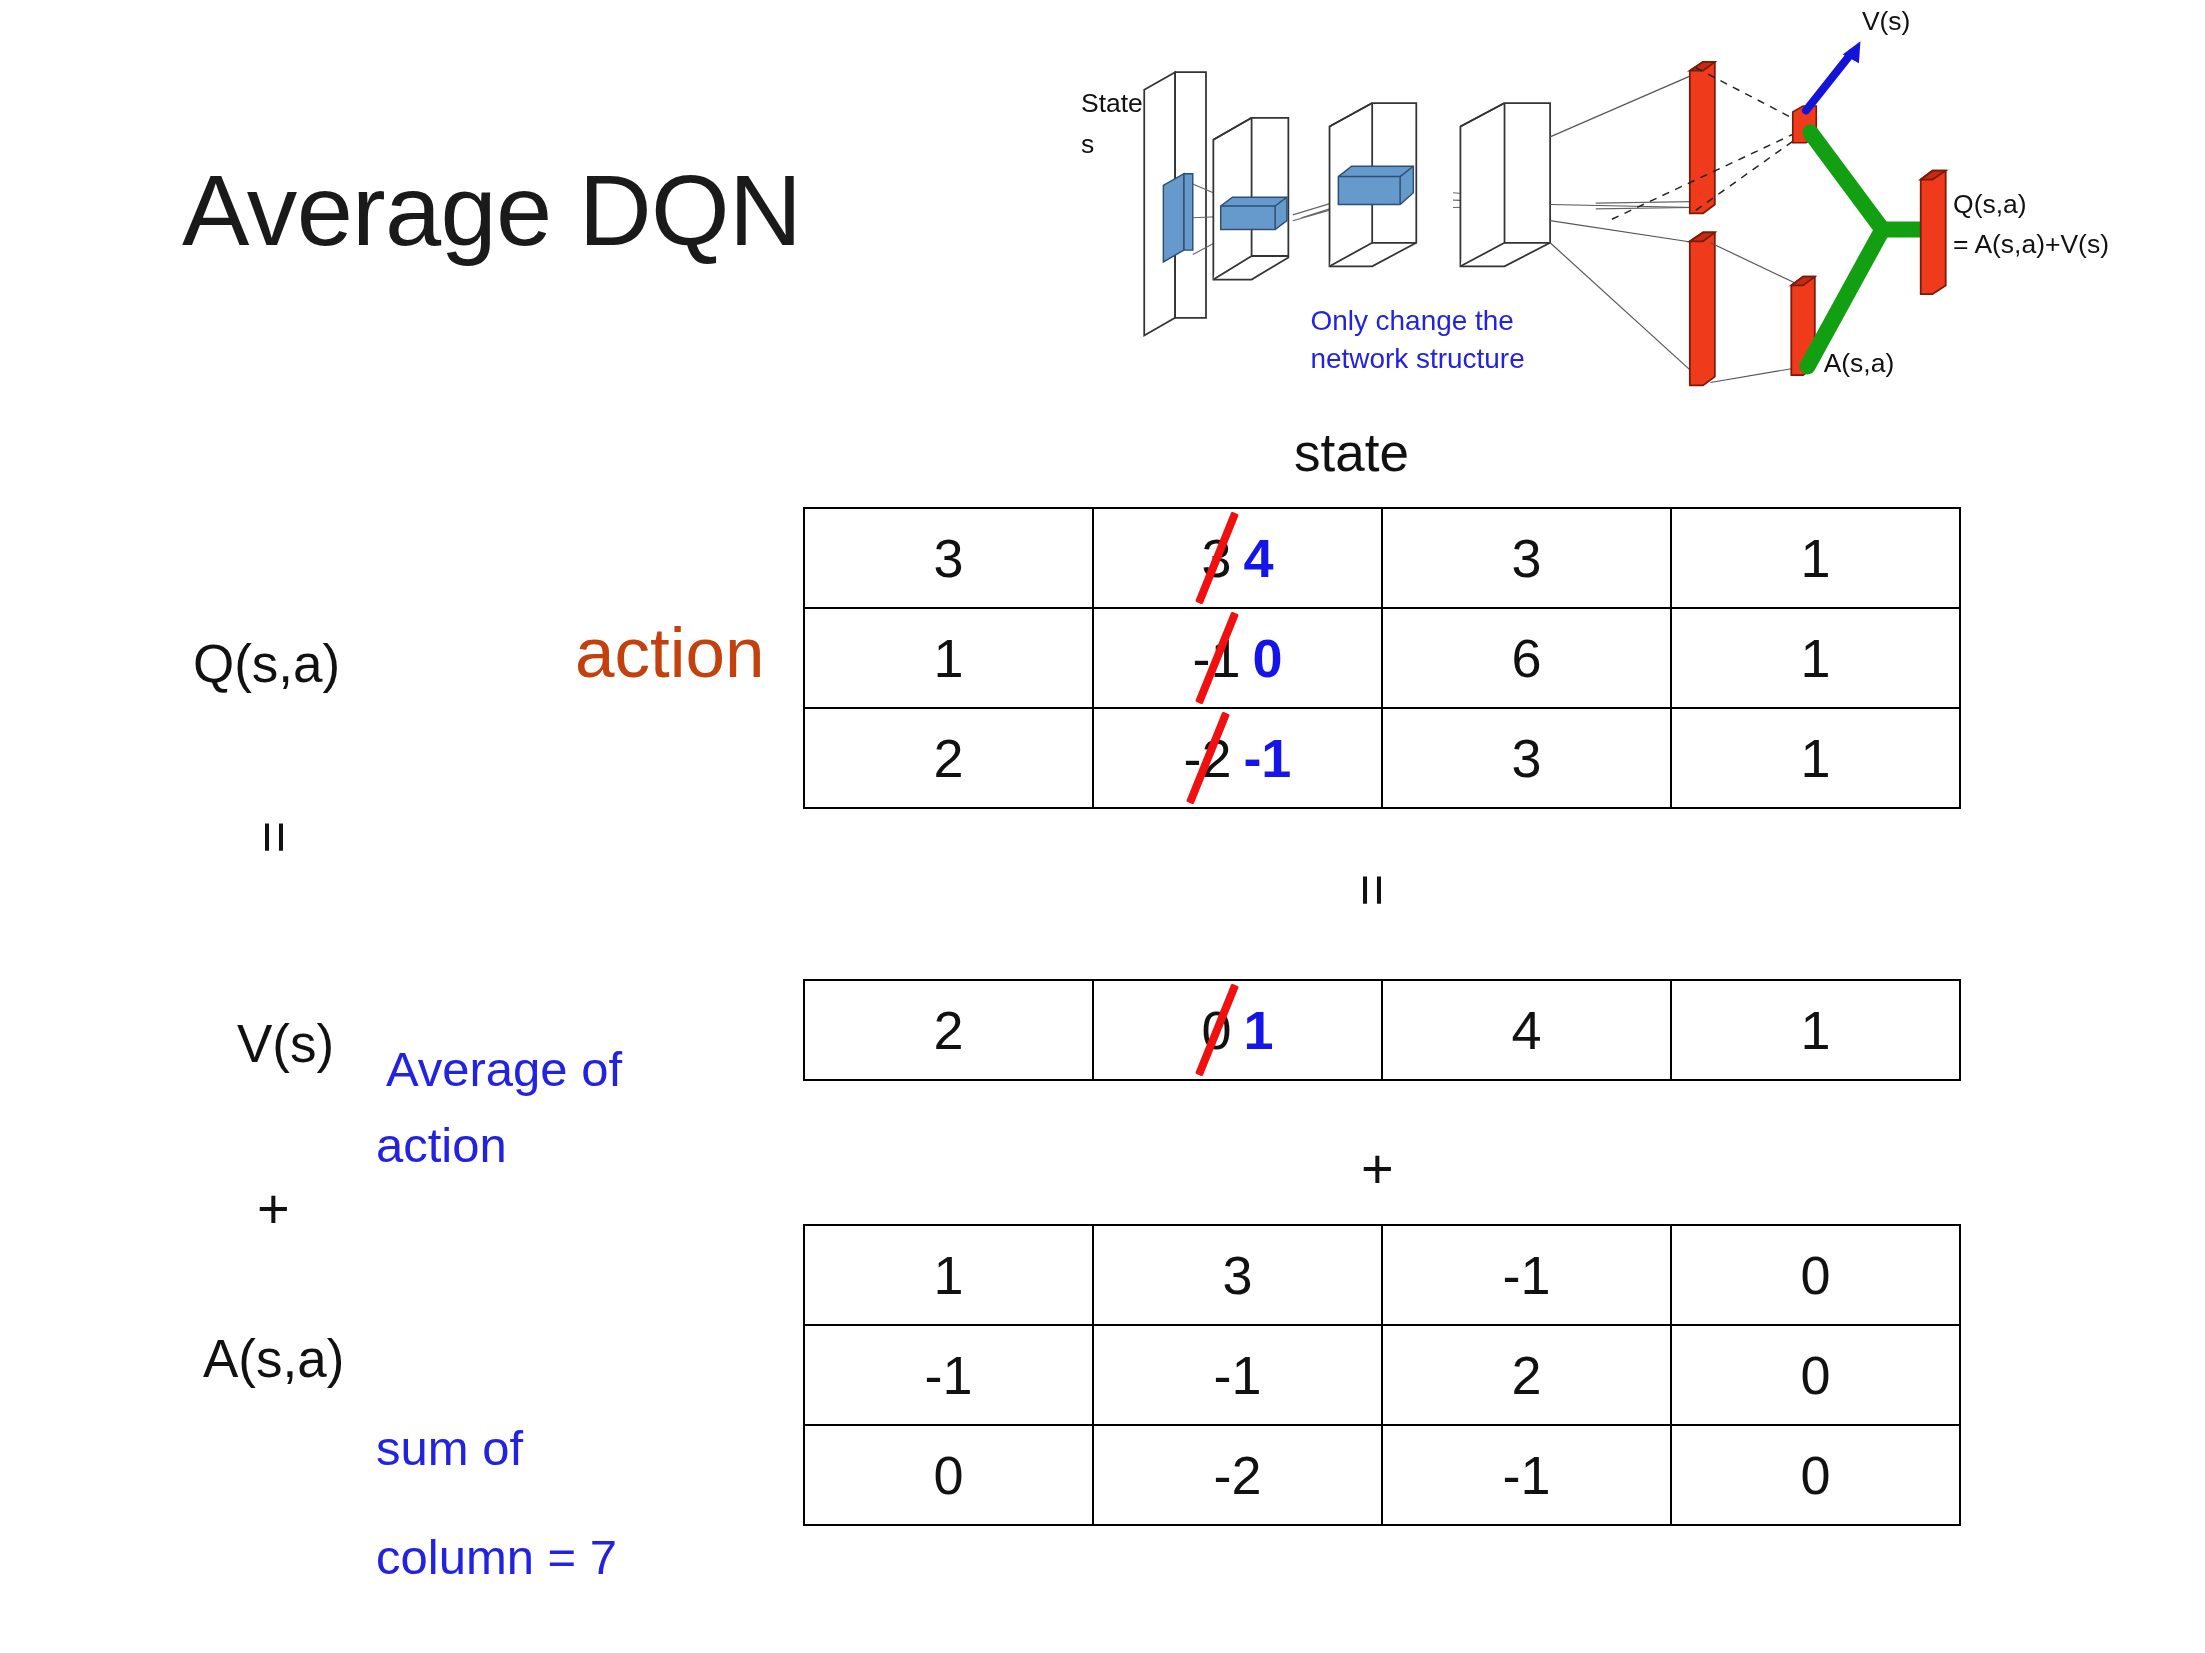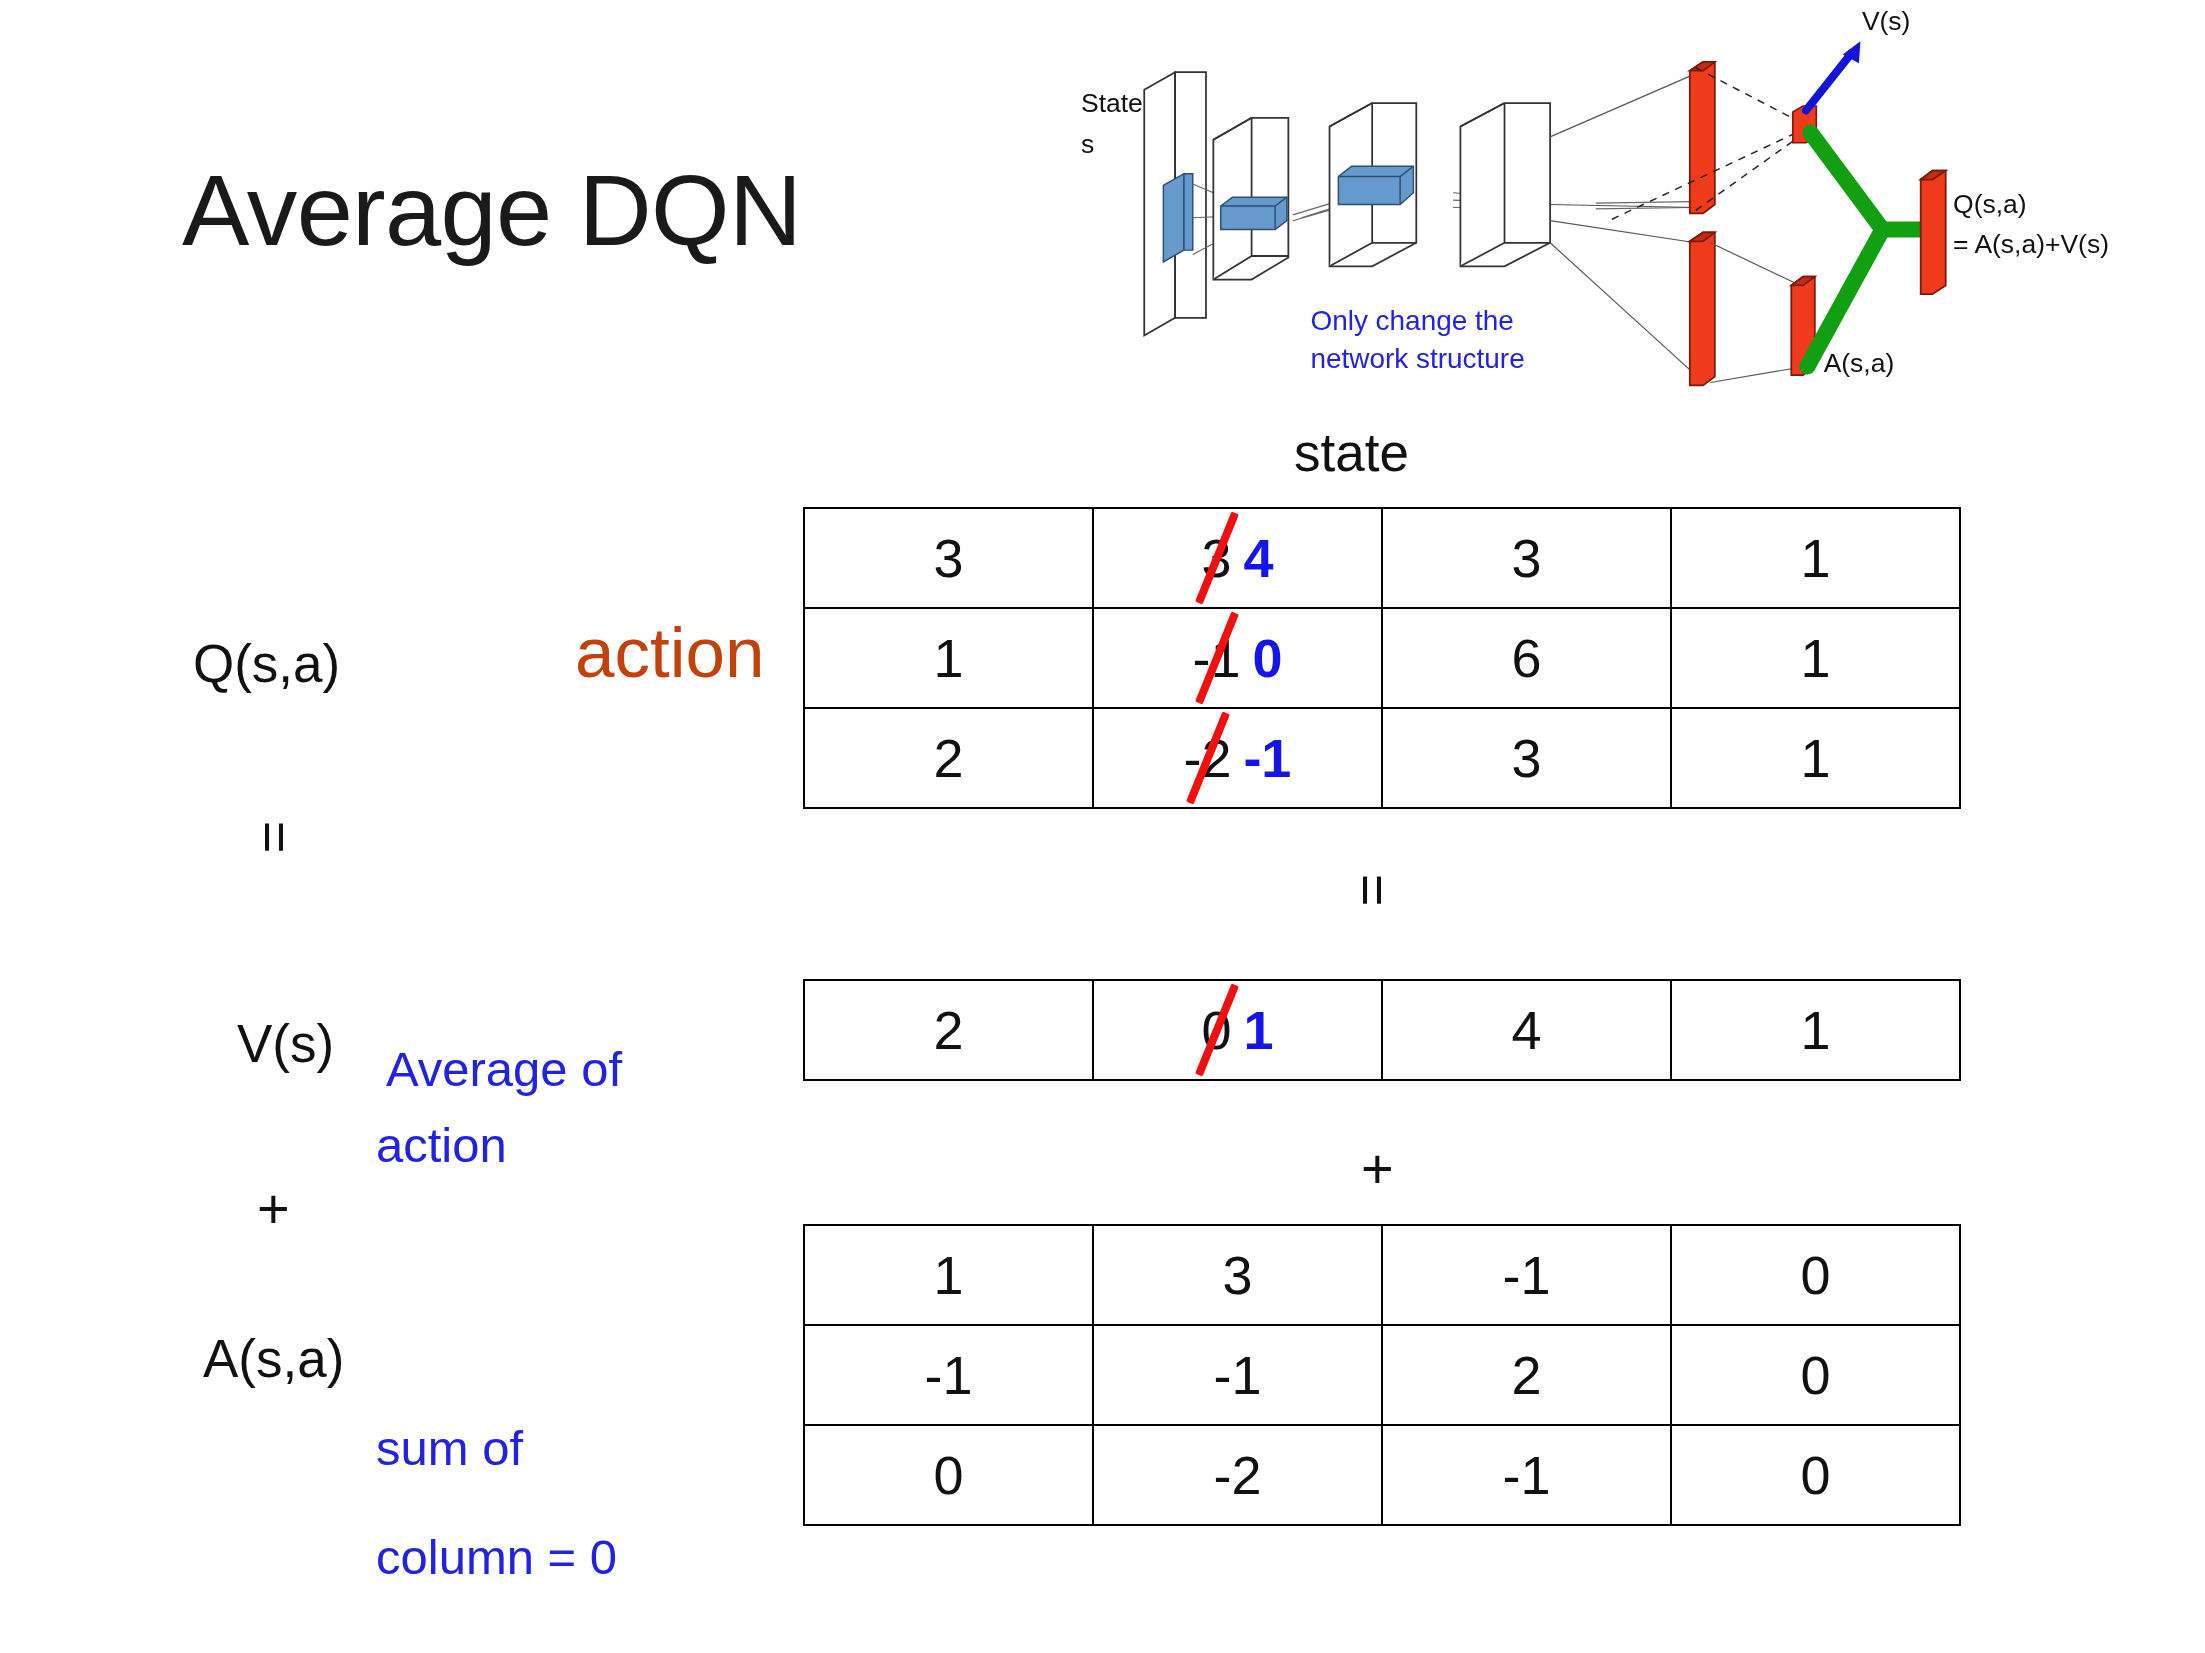--- a/index.html
+++ b/index.html
@@ -265,21 +265,21 @@
 <div class="abs big-label" style="left:237px; top:1017px;">V(s)</div>
 
 <div class="abs blue-note" style="left:386px; top:1029px;margin-top:12px;">Average of</div>
 <div class="abs blue-note" style="left:376px; top:1117px;">action</div>
 
 <div class="abs sym" style="left:257px; top:1181px;">+</div>
 
 <div class="abs big-label" style="left:203px; top:1332px;">A(s,a)</div>
 
 <div class="abs blue-note" style="left:376px; top:1420px;">sum of</div>
-<div class="abs blue-note" style="left:376px; top:1529px;">column = 0</div>
+<div class="abs blue-note" style="left:376px; top:1529px;">column = 7</div>
 
 <div class="abs eq-rot" style="left:1357px; top:862px;">=</div>
 
 <div class="abs sym" style="left:1361px; top:1141px;">+</div>
 
 <table class="tbl" id="tbl-q">
   <tbody>
     <tr>
       <td>3</td>
       <td>

